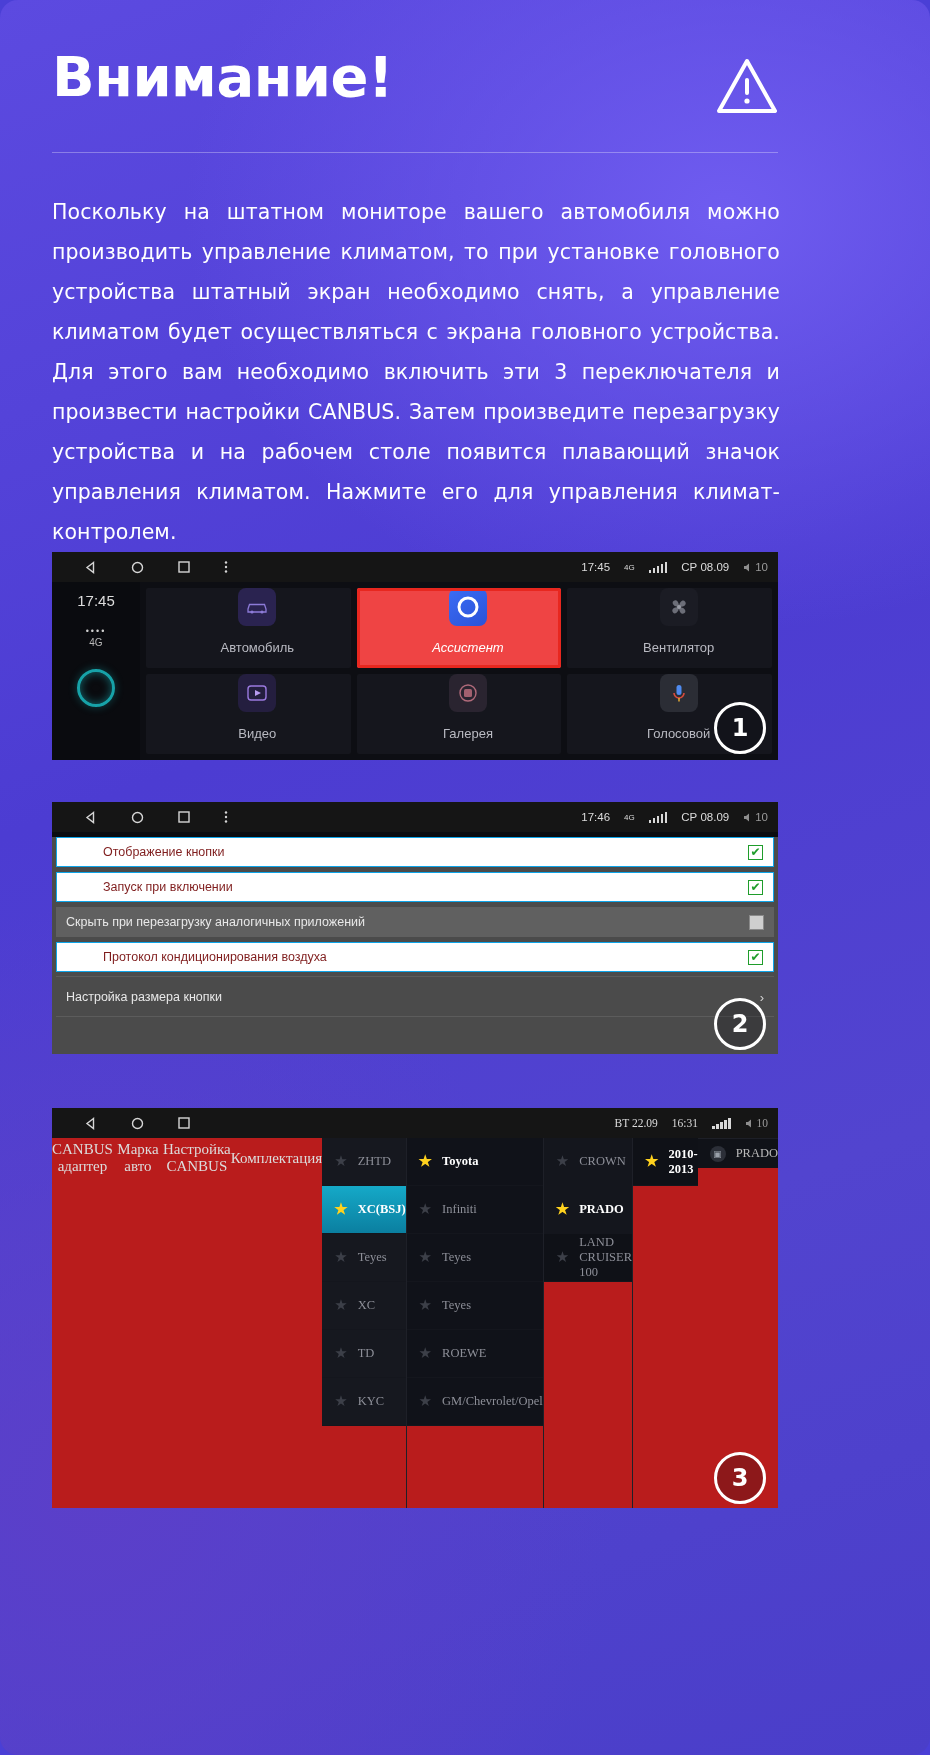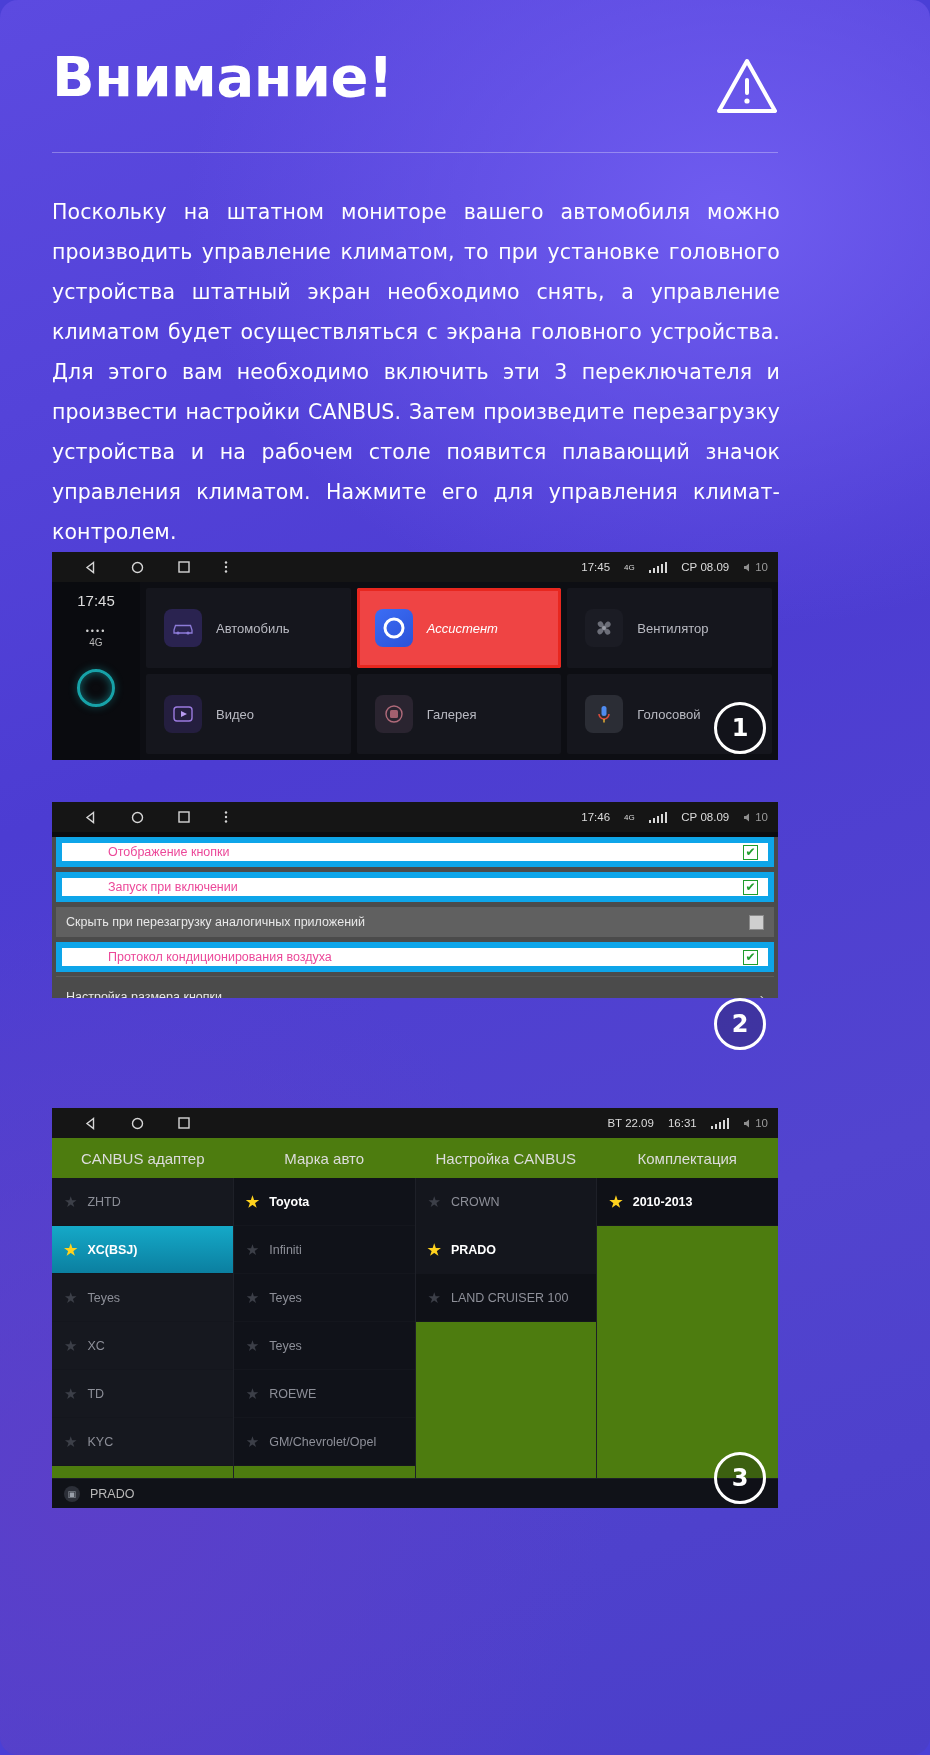--- a/index.html
+++ b/index.html
@@ -63,22 +63,22 @@
 
   
   .shot {
     position: absolute;
     left: 52px;
     width: 726px;
     background: #0b0c10;
     overflow: hidden;
   }
   #shot1 { top: 552px; height: 208px; }
-  #shot2 { top: 802px; height: 196px; }
-  #shot3 { top: 1108px; height: 400px; }
+  #shot2 { top: 802px; height: 252px; }
+  #shot3 { top: 1108px; height: 400px; font-family: Liberation Serif, serif; }
 
   
   .statusbar {
     position: relative;
     height: 30px;
     background: #151515;
     display: flex;
     align-items: center;
     padding: 0 10px;
     color: #cfcfcf;
@@ -114,20 +114,21 @@
     grid-template-columns: 1fr 1fr 1fr;
     grid-template-rows: 1fr 1fr;
     gap: 6px; padding: 6px;
   }
   .tile {
     position: relative;
     background: #15161d;
     display: flex; align-items: center; gap: 14px;
     padding-left: 18px;
     border-radius: 2px;
+    flex-direction: column;
   }
   .tile .ic { width: 38px; height: 38px; border-radius: 8px; display: flex; align-items: center; justify-content: center; }
   .tile .lbl { font-size: 13px; color: #b9bac2; }
   .tile.sel { background: #ef4444; font-style: italic; }
   .tile.sel .lbl { color: #ffffff; }
   .sel-outline {
     position: absolute; left: 0; top: 0; right: 0; bottom: 0;
     border: 3px solid #e8271f; border-radius: 3px; pointer-events: none;
   }
   .ic-car { background: #2a2350; }
@@ -141,38 +142,38 @@
   .set-wrap { background: #4b4b4b; height: 222px; padding: 0; }
   .set-head {
     height: 22px; background: #555555; color: #d6d6d6;
     font-size: 11.5px; display: flex; align-items: center; padding-left: 10px;
   }
   .set-row {
     height: 30px; margin: 5px 4px 0 4px;
     display: flex; align-items: center; padding: 0 10px;
     font-size: 12.5px; color: #f2f2f2;
   }
-  .set-row.white { background: #ffffff; color: #ec4899; border: 6px solid #0ea5e9; padding-left: 46px; }
+  .set-row.white { background: #ffffff; color: #7f1d1d; border: 1px solid #0ea5e9; padding-left: 46px; }
   .set-row.grey { background: #606060; color: #e8e8e8; }
   .set-row .sp { margin-left: auto; display: flex; align-items: center; }
   .cbx {
     width: 15px; height: 15px; border: 1px solid #7a7a7a; background: #fff;
     display: inline-flex; align-items: center; justify-content: center;
   }
   .cbx.on { border-color: #1f9d2b; }
   .cbx.on::after {
     content: "✔"; color: #1f9d2b; font-size: 12px; line-height: 1;
     font-family: "DejaVu Sans", sans-serif;
   }
   .cbx.off { background: #cfcfcf; border-color: #8a8a8a; }
   .chev { color: #d2d2d2; font-size: 13px; }
   .set-sep { height: 1px; background: #5c5c5c; margin: 4px 4px 0 4px; }
 
   
-  .cb-wrap { height: 370px; background: #4d7c0f; display: flex; flex-direction: column; }
+  .cb-wrap { height: 370px; background: #b91c1c; display: flex; flex-direction: row; }
   .cb-head { display: flex; height: 40px; align-items: center; }
   .cb-head div {
     flex: 1; text-align: center; color: #dcdcdc; font-size: 15px;
   }
   .cb-cols { flex: 1; display: flex; }
   .cb-col { flex: 1; border-right: 1px solid #1e2028; }
   .cb-col:last-child { border-right: none; }
   .cb-item {
     height: 48px; display: flex; align-items: center; gap: 10px;
     padding-left: 12px; color: #8d8f98; font-size: 12.5px;

